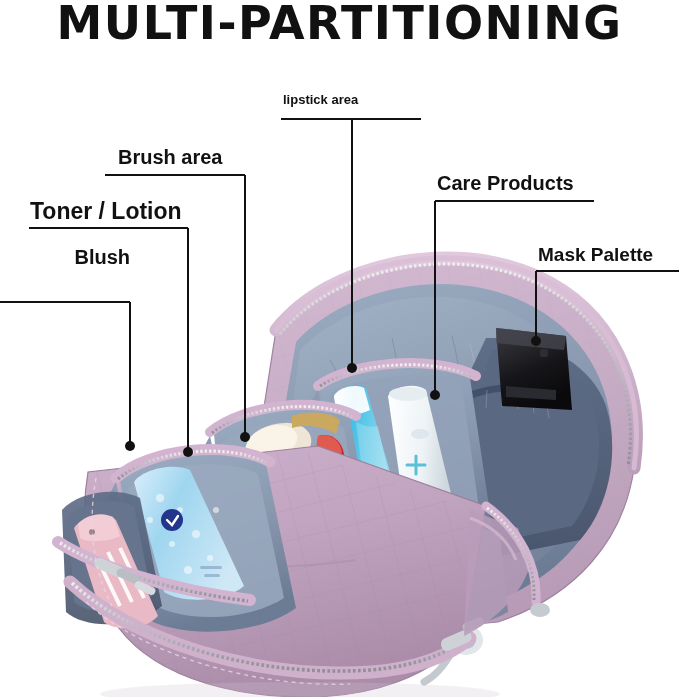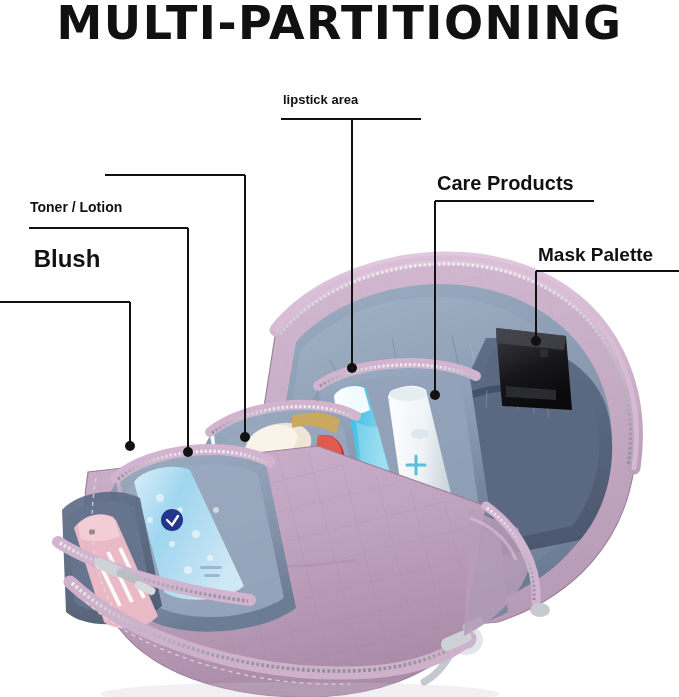--- a/index.html
+++ b/index.html
@@ -23,22 +23,22 @@
     transform:scaleX(1.0);
   }
 
   
   .callout{position:absolute;color:#111;font-weight:700;line-height:1.04;}
   .callout .txt{display:block;white-space:nowrap;}
   .callout.multi .txt{white-space:normal;}
 
   .lbl-lipstick{left:283px;top:93px;font-size:13px;}
   .lbl-brush{left:118px;top:147px;font-size:20px;}
-  .lbl-toner{left:30px;top:200px;font-size:14px;}
-  .lbl-blush{left:4px;top:247px;font-size:24px;text-align:center;width:126px;}
+  .lbl-toner{left:30px;top:200px;font-size:23px;}
+  .lbl-blush{left:4px;top:247px;font-size:20px;text-align:right;width:126px;}
   .lbl-care{left:437px;top:173px;font-size:20px;}
   .lbl-mask{left:538px;top:245px;font-size:19px;}
 
   
   #leaders{position:absolute;left:0;top:0;width:679px;height:697px;pointer-events:none;}
 
   
   #bagwrap{position:absolute;left:0;top:210px;width:679px;height:487px;}
   #bag{display:block;width:679px;height:487px;}
 </style>
@@ -316,20 +316,23 @@
       <line x1="536" y1="271" x2="679" y2="271"></line>
       <line x1="536" y1="271" x2="536" y2="341"></line>
       <circle cx="536" cy="341" r="5" stroke="none"></circle>
     </g>
   </svg>
 
   <div class="callout lbl-lipstick">
     <span class="txt">lipstick area</span>
   </div>
 
+  <div class="callout lbl-brush">
+    <span class="txt">Brush area</span>
+  </div>
 
   <div class="callout lbl-toner">
     <span class="txt">Toner / Lotion</span>
   </div>
 
   <div class="callout lbl-blush multi">
     <span class="txt">Blush</span>
   </div>
 
   <div class="callout lbl-mask">

